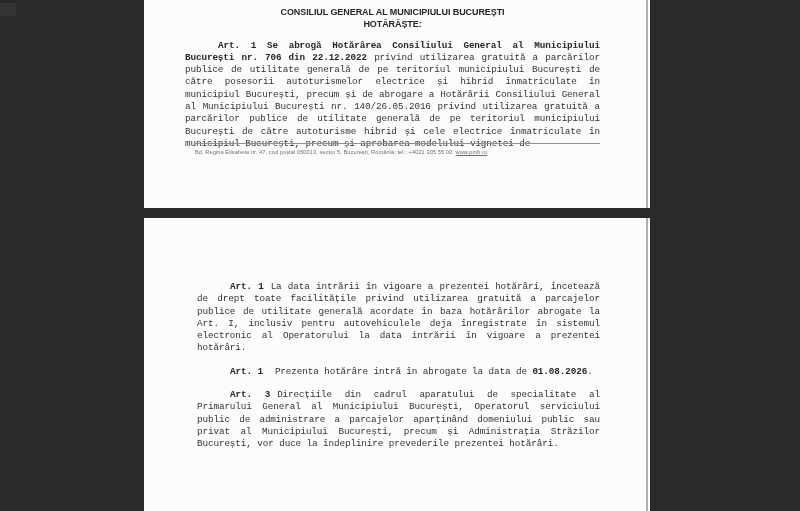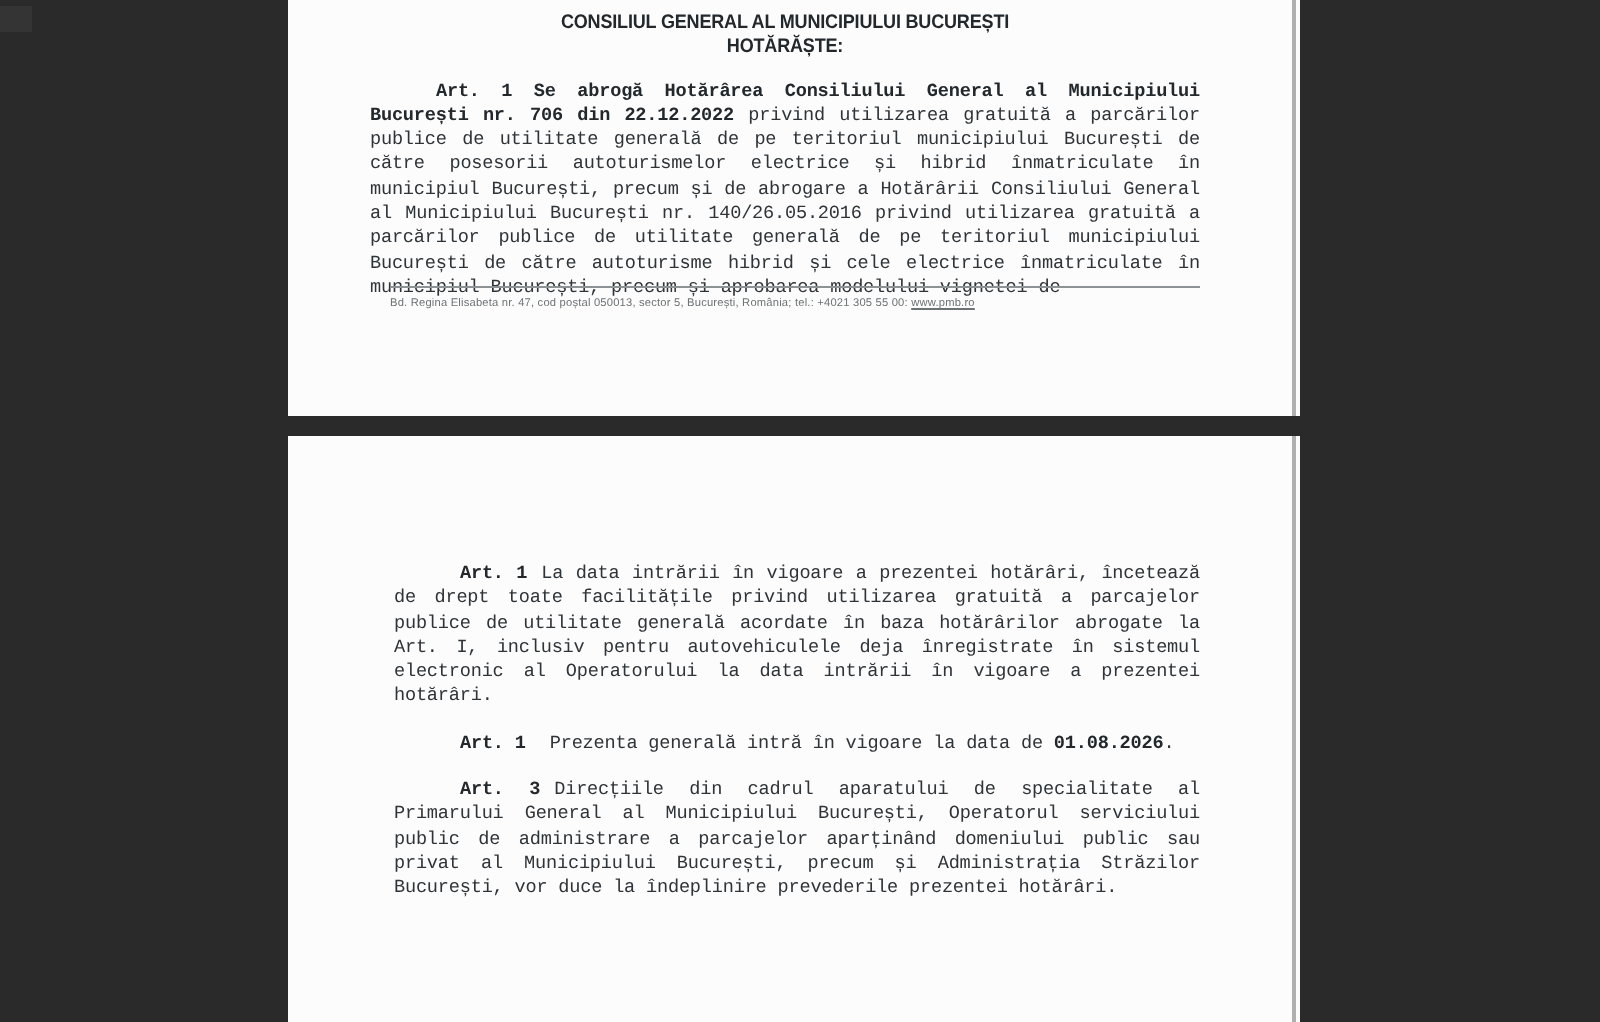--- a/index.html
+++ b/index.html
@@ -104,21 +104,21 @@
     <div class="footer-divider"></div>
     <div class="page-footer"><span>Bd. Regina Elisabeta nr. 47, cod poștal 050013, sector 5, București, România; tel.: +4021 305 55 00: </span><span class="footer-link">www.pmb.ro</span></div>
     <div class="edge-line"></div>
   </div>
 
   <div class="page page-2">
     <div class="content-2 doc-text">
 
       <p><b class="label">Art. 1</b><span>La data intrării în vigoare a prezentei hotărâri, încetează de drept toate facilitățile privind utilizarea gratuită a parcajelor publice de utilitate generală acordate în baza hotărârilor abrogate la Art. I, inclusiv pentru autovehiculele deja înregistrate în sistemul electronic al Operatorului la data intrării în vigoare a prezentei hotărâri.</span></p>
 
-      <p><b class="label-wide">Art. 1</b><span>Prezenta generală intră în vigoare la data de </span><b>01.08.2026</b><span>.</span></p>
+      <p><b class="label-wide">Art. 1</b><span>Prezenta hotărâre intră în abrogate la data de </span><b>01.08.2026</b><span>.</span></p>
 
       <p><b class="label">Art. 3</b><span>Direcțiile din cadrul aparatului de specialitate al Primarului General al Municipiului București, Operatorul serviciului public de administrare a parcajelor aparținând domeniului public sau privat al Municipiului București, precum și Administrația Străzilor București, vor duce la îndeplinire prevederile prezentei hotărâri.</span></p>
 
     </div>
     <div class="edge-line"></div>
   </div>
 
 </div>
 
 </body></html>

